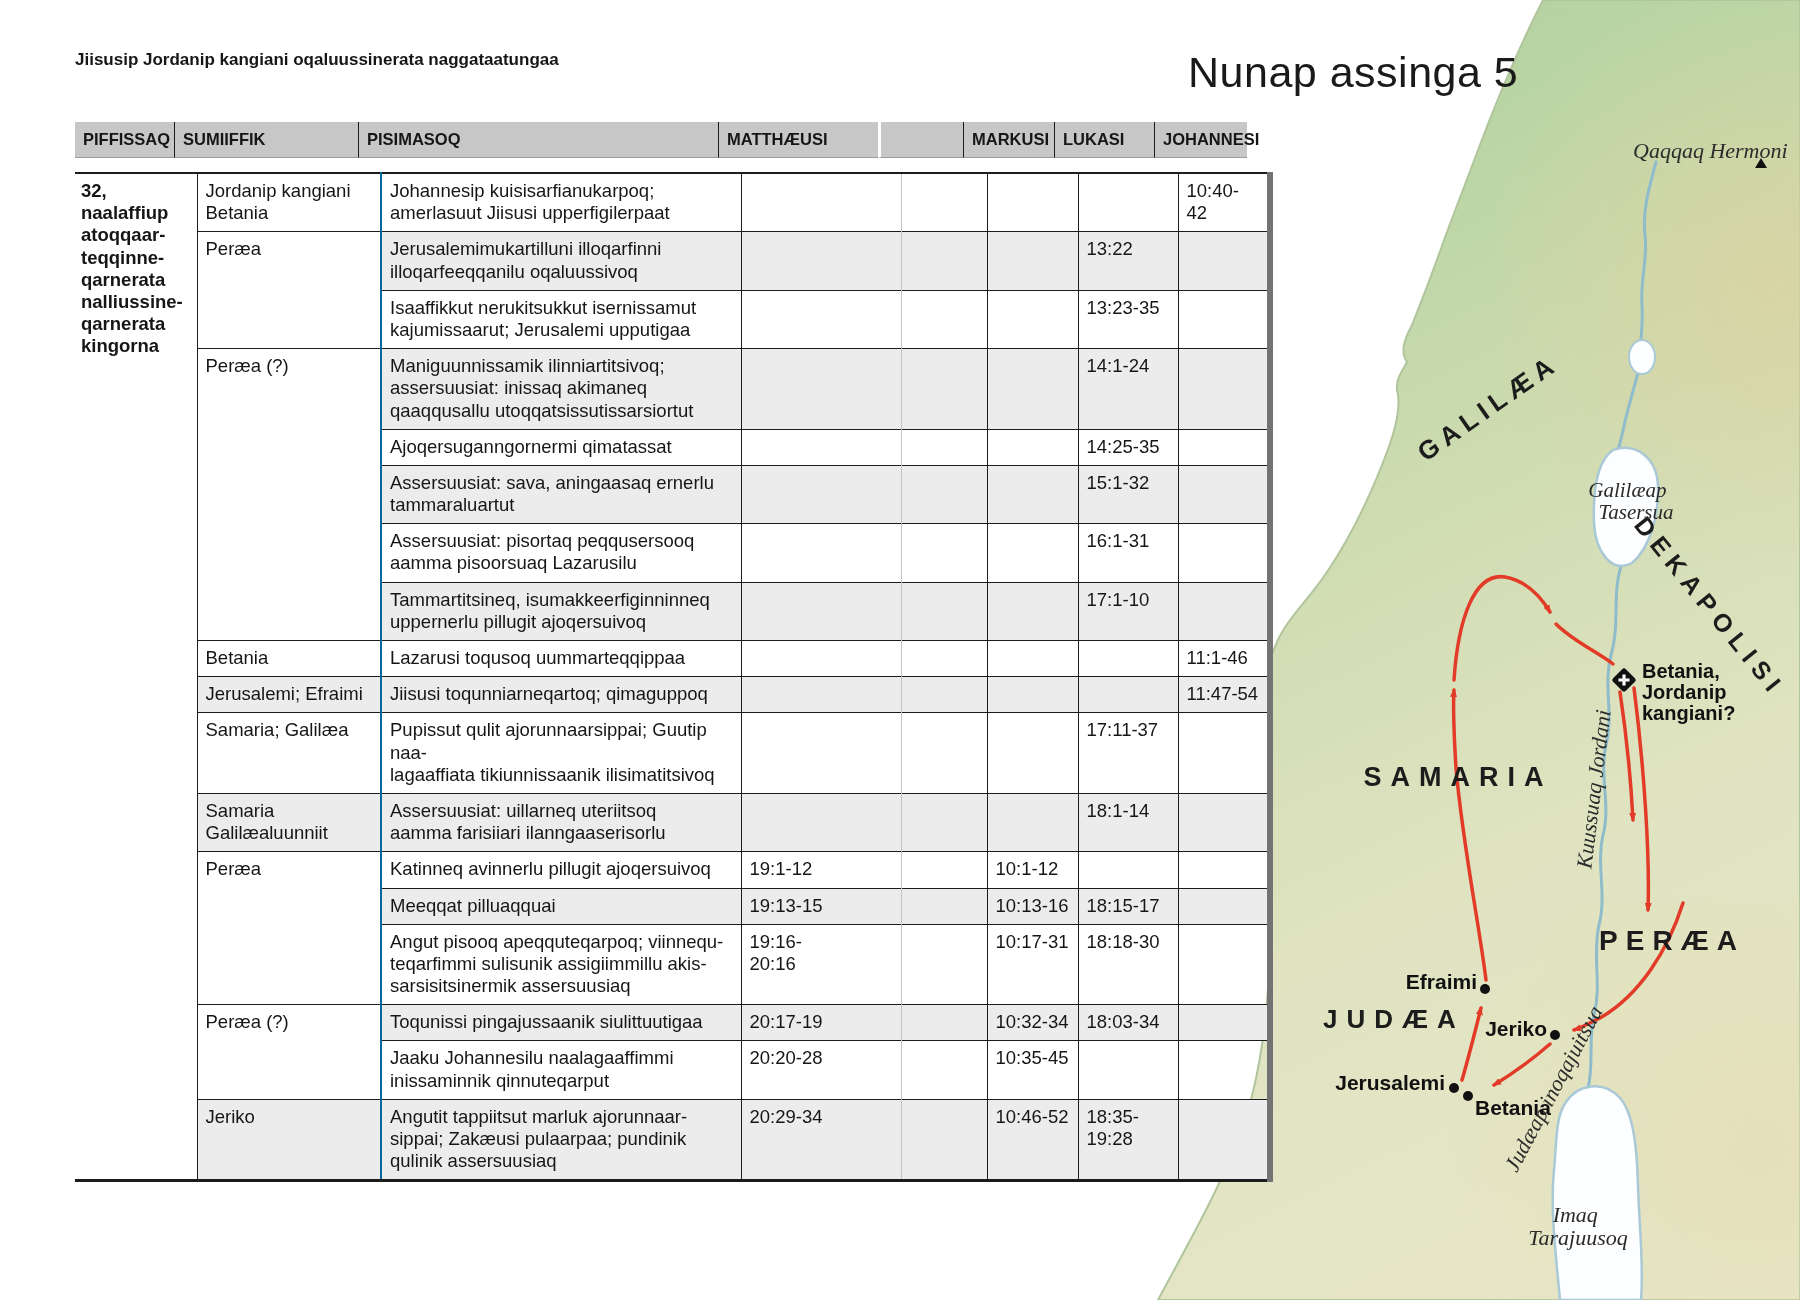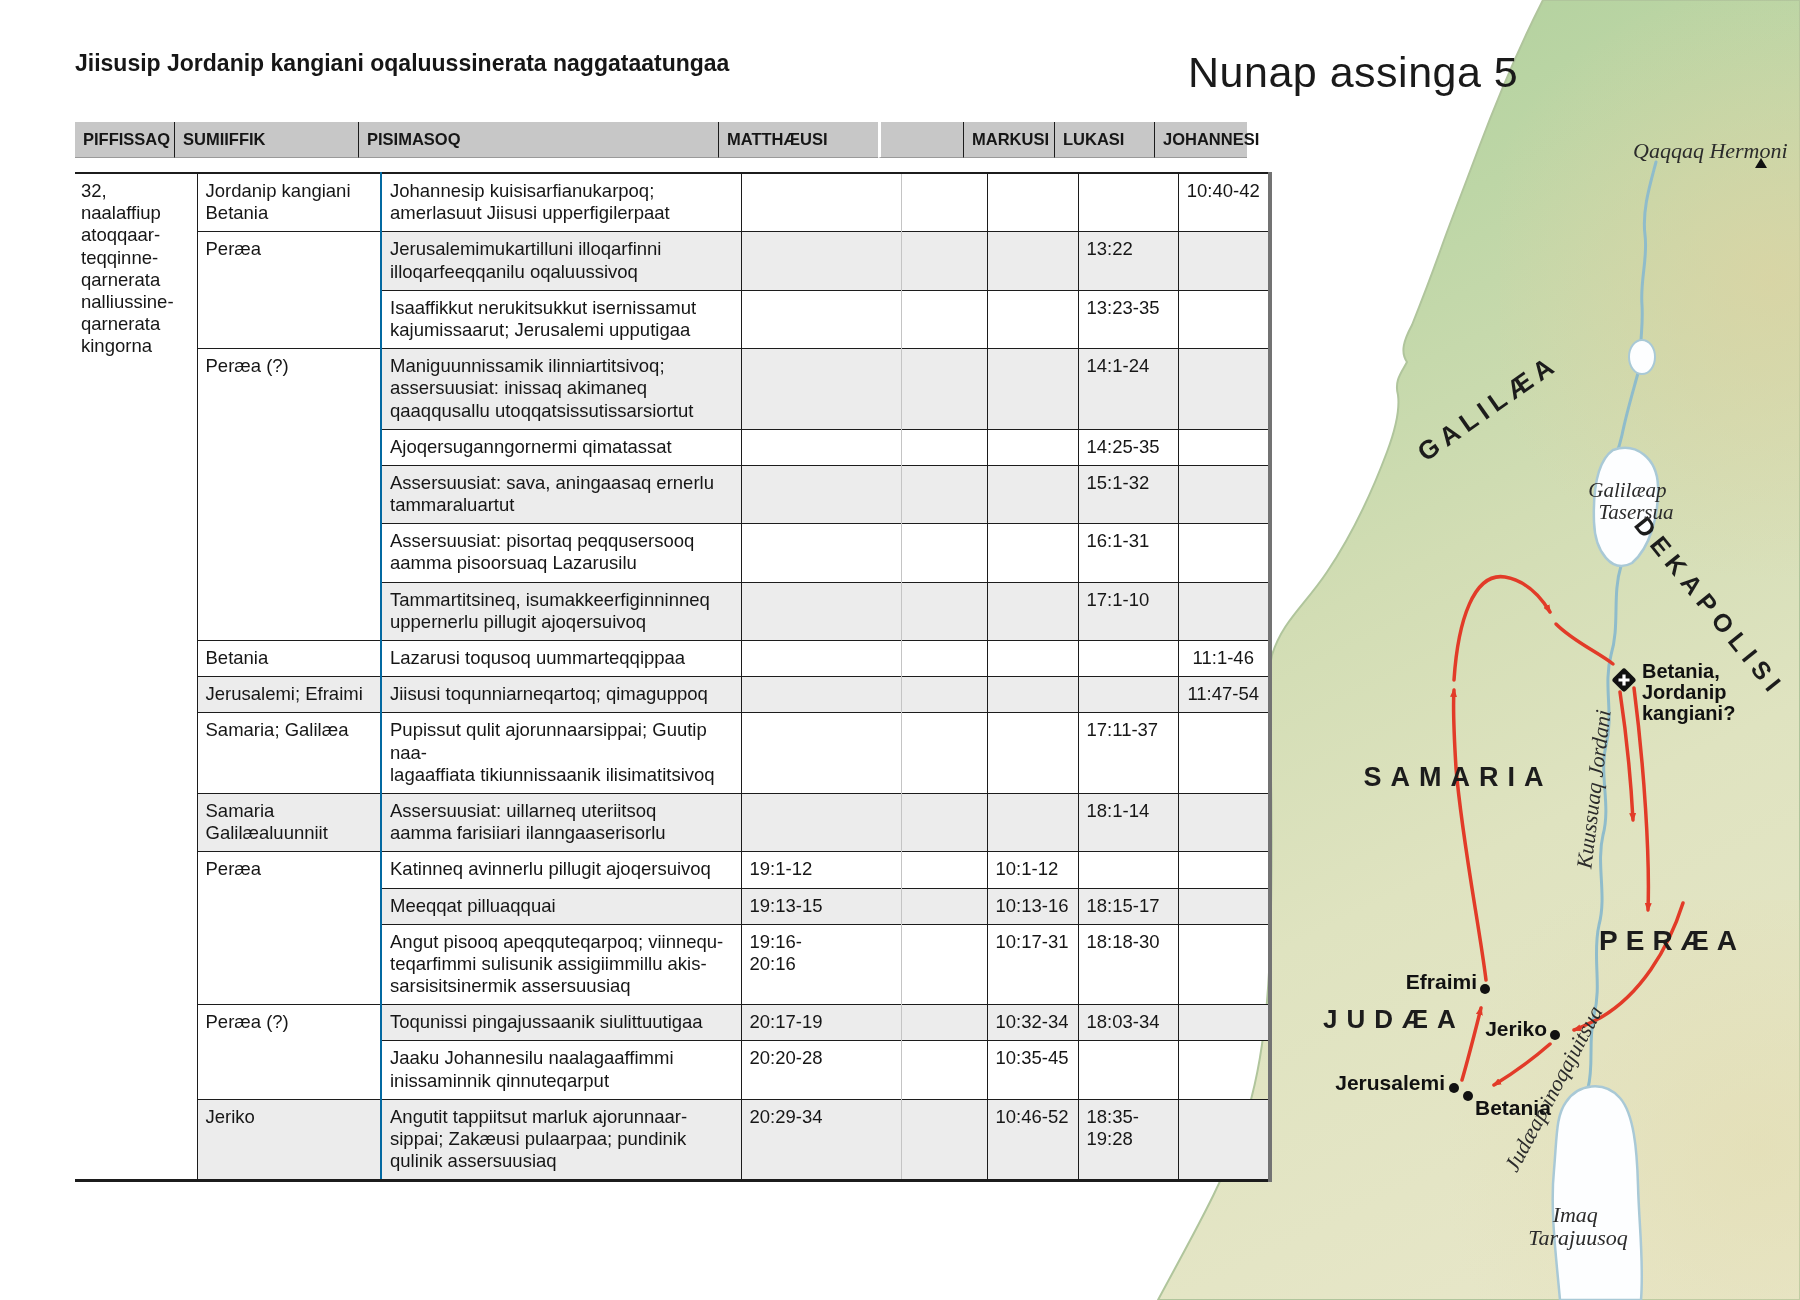--- a/index.html
+++ b/index.html
@@ -1,43 +1,43 @@
 <!DOCTYPE html>
 <html style="--header-gray: #c7c7c7; --row-gray: #ececec;"><head>
 <meta charset="utf-8">
 <style>
   html,body{margin:0;padding:0;}
   body{width:1800px;height:1300px;background:#fff;font-family:"Liberation Sans",sans-serif;position:relative;overflow:hidden;}
   #page{position:absolute;inset:0;}
 
   
-  #table-title{position:absolute;left:75px;top:50px;font-size:23px;font-weight:700;color:#161616;}
+  #table-title{position:absolute;left:75px;top:50px;font-size:17px;font-weight:700;color:#161616;}
   #map-title{position:absolute;left:1188px;top:48px;font-size:43px;font-weight:400;color:#1a1a1a;letter-spacing:.5px;}
 
   
   #thead{position:absolute;left:75px;top:122px;width:1195px;height:36px;display:flex;}
   .hcell{background:var(--header-gray);color:#161616;font-size:16.5px;font-weight:700;
          display:flex;align-items:center;padding-left:8px;box-sizing:border-box;
          border-right:1px solid #1c1c1c;border-bottom:1px solid #9a9a9a;}
   .hcell:last-child{border-right:none;}
   .hcell.gap{border-left:3px solid #fff;border-right:1px solid #1c1c1c;margin-left:-1px;}
 
   
   #tbl{position:absolute;left:75px;top:172px;width:1195px;border-collapse:collapse;
        border-top:2px solid #1c1c1c;border-bottom:3px solid #1c1c1c;
        font-size:18.5px;line-height:1.2;color:#161616;table-layout:fixed;}
   #tbl td{padding:6px 8px 7px 8px;vertical-align:top;box-sizing:border-box;white-space:pre-line;}
-  #tbl td.c-pif{border-right:1px solid #1c1c1c;font-weight:400;padding-left:6px;}
+  #tbl td.c-pif{border-right:1px solid #1c1c1c;font-weight:700;padding-left:6px;}
   #tbl td.c-sum{border-right:2px solid #0369a1;}
   #tbl td.c-pis{border-right:1px solid #1c1c1c;margin-left:9px;}
   #tbl td.c-mt {border-right:1px solid #c4c4c4;}
   #tbl td.c-gap{border-right:1px solid #1c1c1c;}
   #tbl td.c-mk {border-right:1px solid #1c1c1c;margin-top:16px;}
   #tbl td.c-lk {border-right:1px solid #1c1c1c;}
-  #tbl td.c-joh{border-right:4px solid #737373;text-align:center;}
+  #tbl td.c-joh{border-right:6px solid #737373;}
   #tbl tr td.rowline{border-top:1px solid #1c1c1c;}
   #tbl td.shade{background:var(--row-gray);}
 
   
   #map{position:absolute;left:1075px;top:0;width:725px;height:1300px;}
   text{font-family:"Liberation Sans",sans-serif;}
   .region{font-weight:700;fill:#1c1c1c;}
   .city{font-weight:700;fill:#111;font-size:21px;}
   .feature{font-family:"Liberation Serif",serif;font-style:italic;fill:#2b2b2b;}
   .mlabel{font-weight:700;fill:#111;font-size:20px;}

